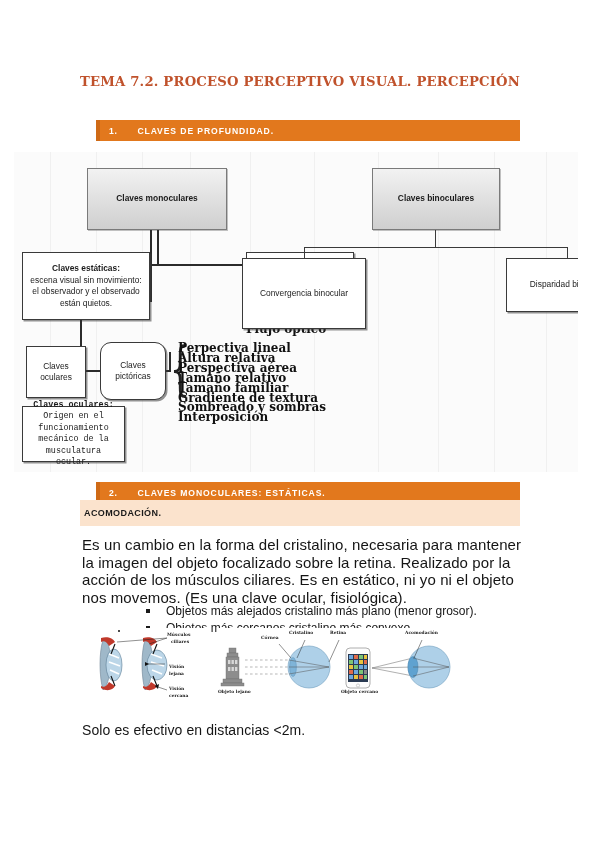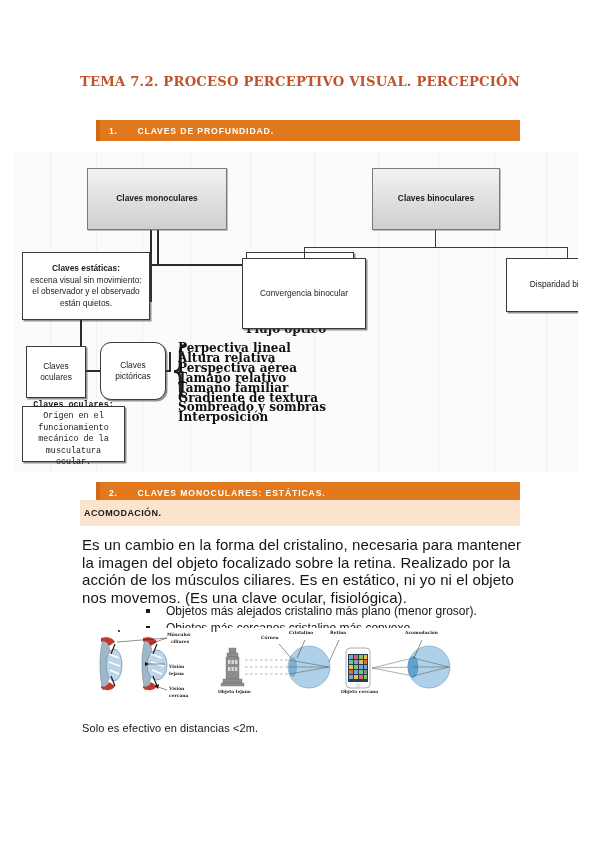--- a/index.html
+++ b/index.html
@@ -111,21 +111,21 @@
     list-style:none;position:relative;
     font-size:12px;line-height:17px;color:#151515;
     padding-left:26px;
   }
   .bullet-list li:before{
     content:"";position:absolute;left:6px;top:6px;
     width:4px;height:4px;background:#1a1a1a;
   }
   .tail-line{
     position:absolute;left:82px;top:722px;
-    font-size:11px;color:#151515;letter-spacing:.1px;
+    font-size:14px;color:#151515;letter-spacing:.1px;
   }
 
   
   .fig{position:absolute;background:#ffffff;}
   #figA{left:93px;top:628px;width:118px;height:78px;}
   #figB{left:217px;top:628px;width:240px;height:78px;}
   .fig svg{display:block;}
   .figlabel{
     position:absolute;font-family:"DejaVu Serif", serif;
     font-size:4.4px;color:#222;font-weight:bold;white-space:nowrap;

